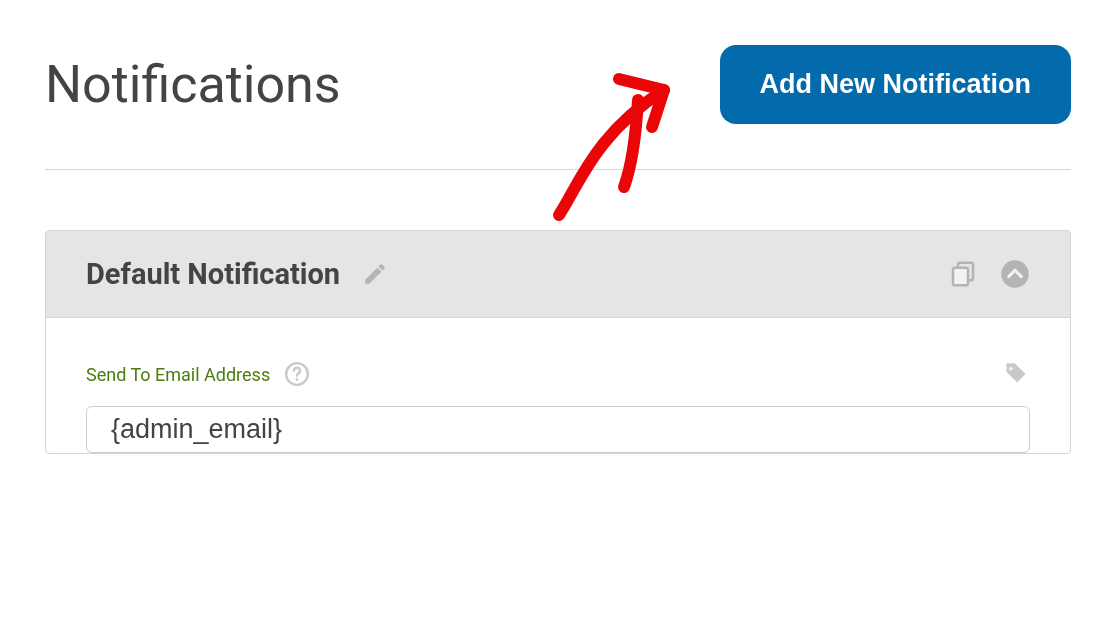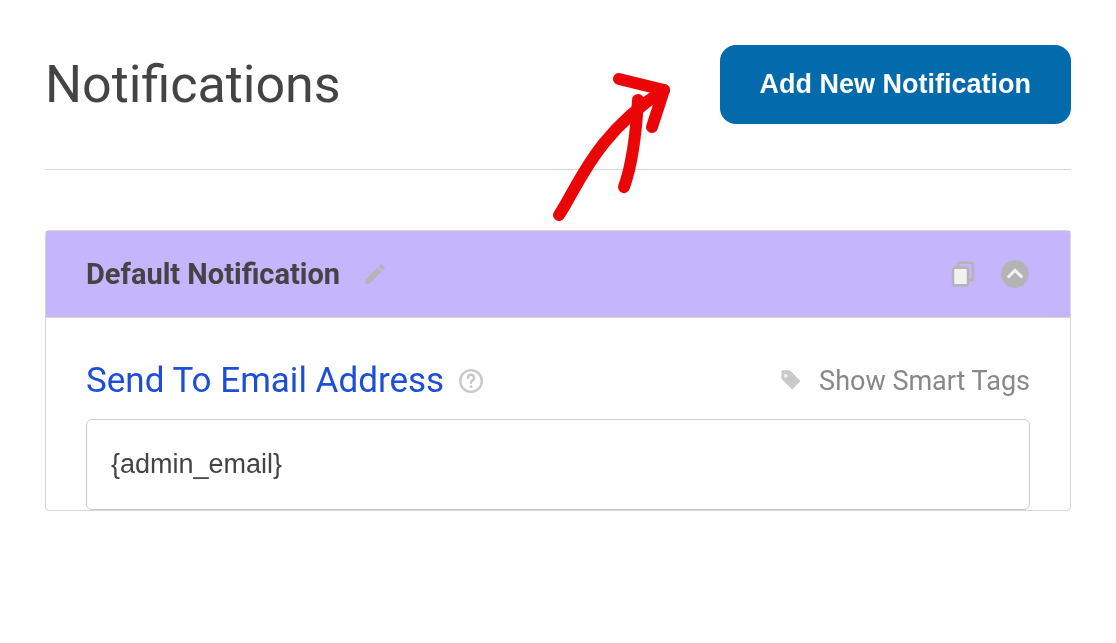--- a/index.html
+++ b/index.html
@@ -22,36 +22,36 @@
   }
   .toggle-knob {
     position: absolute; right: 3px; top: 3px; width: 30px; height: 30px;
     background: #fff; border-radius: 50%;
   }
   .enable-label { font-size: 27px; color: #444; }
 
   .card { border: 1px solid #d6d6d6; border-radius: 4px; }
   .card-head {
     display: flex; align-items: center; justify-content: space-between;
-    padding: 26px 40px; background: #c4b5fd; border-bottom: 1px solid #d6d6d6;
+    padding: 26px 40px; background: #e5e5e5; border-bottom: 1px solid #d6d6d6;
   }
   .card-title-wrap { display: flex; align-items: center; gap: 22px; }
   .card-title { font-size: 29px; font-weight: 700; color: #444; }
   .card-head-actions { display: flex; align-items: center; gap: 22px; }
   .icon { display: inline-flex; }
   .icon svg { display: block; }
 
   .card-body { padding: 42px 40px 0 40px; }
   .field-row { display: flex; align-items: center; justify-content: space-between; margin-bottom: 18px; }
   .field-label-wrap { display: flex; align-items: center; gap: 14px; }
-  .field-label { font-size: 35px; color: #1d4ed8; font-weight: 400; }
+  .field-label { font-size: 18px; color: #4d7c0f; font-weight: 400; }
   .smart-tags { display: flex; align-items: center; gap: 14px; cursor: pointer; }
   .smart-tags-text { font-size: 27px; color: #888; font-weight: 400; }
   .text-input {
-    width: 100%; font-size: 27px; padding: 29px 24px; border: 1px solid #ccc;
+    width: 100%; font-size: 27px; padding: 7px 24px; border: 1px solid #ccc;
     border-radius: 6px; color: #444; background: #fff;
   }
 
   .arrow-overlay {
     position: absolute; left: 524px; top: 55px; pointer-events: none;
   }
 </style>
 </head>
 <body>
 
@@ -105,21 +105,20 @@
           </span>
         </div>
         <div class="smart-tags">
           <span class="icon">
             <svg width="28" height="28" viewBox="0 0 24 24">
               <path d="M4 3h7l9 9-7 7-9-9V3z" fill="#c9c9c9"></path>
               <path d="M7 3h7l9 9-7 7-9-9V3z" fill="#c9c9c9" transform="translate(-3,0)"></path>
               <circle cx="7.5" cy="7.5" r="1.6" fill="#f2f2f2"></circle>
             </svg>
           </span>
-          <span class="smart-tags-text">Show Smart Tags</span>
         </div>
       </div>
       <input class="text-input" type="text" value="{admin_email}" style="">
     </div>
   </div>
 
   <div class="arrow-overlay">
     <svg width="180" height="170" viewBox="0 0 180 170">
       <path d="M35 160 C 55 130, 70 80, 140 35" stroke="#ea0606" stroke-width="12" fill="none" stroke-linecap="round"></path>
       <path d="M100 132 C 108 110, 112 80, 114 45" stroke="#ea0606" stroke-width="12" fill="none" stroke-linecap="round"></path>

